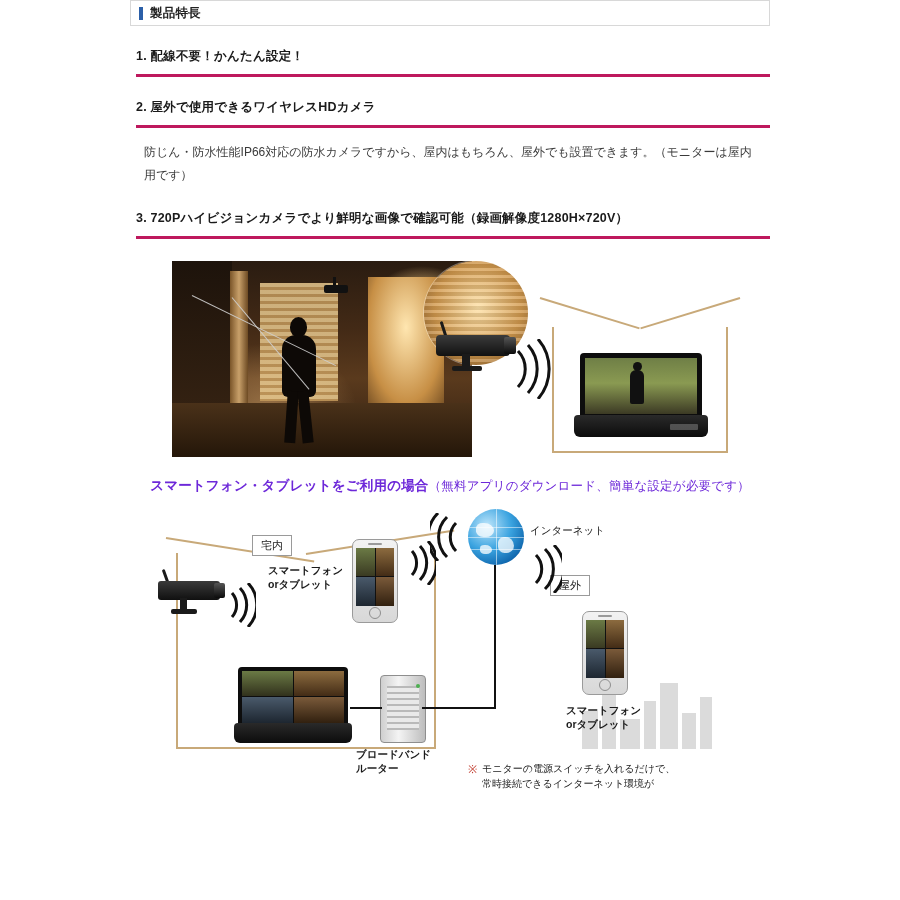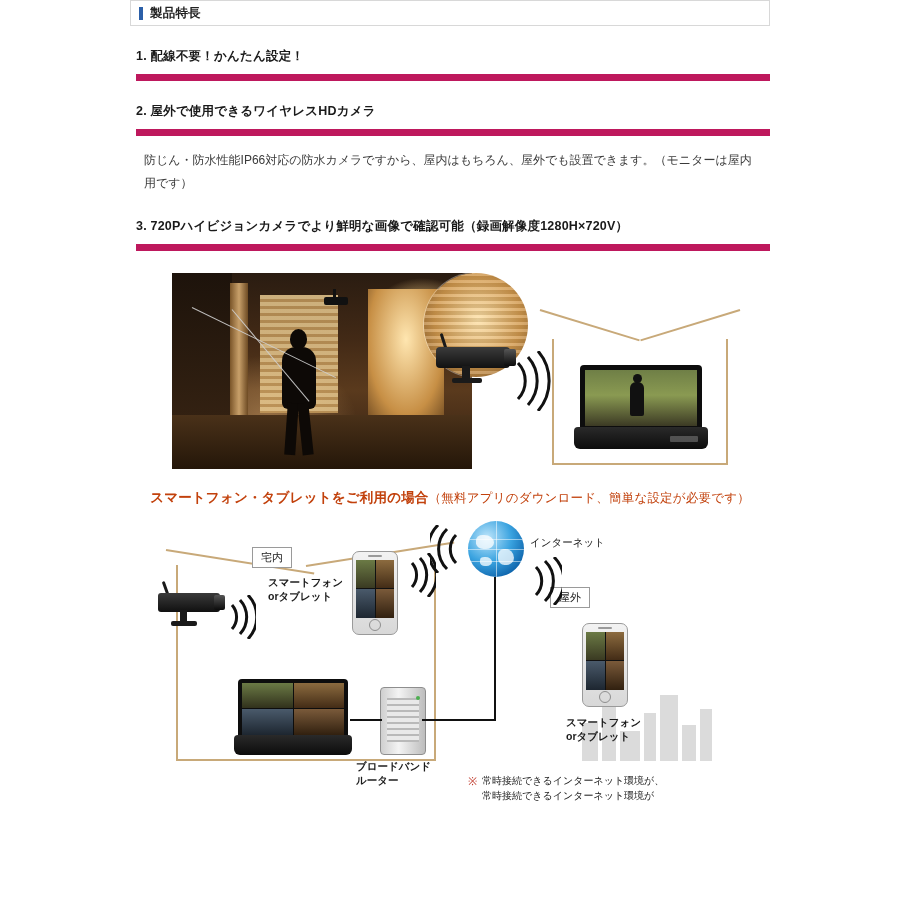--- a/index.html
+++ b/index.html
@@ -53,21 +53,21 @@
   }
 
   .feature-block {
     margin-top: 22px;
   }
   .feature-title {
     font-size: 12.5px;
     font-weight: bold;
     color: #1a1a1a;
     padding-bottom: 9px;
-    border-bottom: 7px solid #be185d;
+    border-bottom: 3px solid #be185d;
     margin: 0 0 0 6px;
     letter-spacing: 0.2px;
   }
   .feature-body {
     font-size: 12px;
     line-height: 1.95;
     color: #3a3a3a;
     margin: 13px 0 0 14px;
     padding-right: 8px;
   }
@@ -263,21 +263,21 @@
     background: #6a6a6a; border-radius: 1px; opacity: 0.7;
   }
 
   
   .caption {
     margin-top: 14px;
     text-align: center;
     font-family: "Liberation Serif", serif;
     font-size: 13.5px;
     font-weight: bold;
-    color: #c2410c;
+    color: #6d28d9;
     letter-spacing: 0.2px;
   }
   .caption .sub {
     font-weight: normal;
     font-size: 12.5px;
   }
 
   
   .net {
     position: relative;
@@ -617,21 +617,21 @@
             </div>
           <div class="home"></div>
         </div>
         <div class="tag" style="left:436px; top:196px; width:80px;">
           <div>スマートフォン</div>
           <div>orタブレット</div>
         </div>
 
         <div class="note">
           <span class="ast">※</span>
-          <div>常時接続できるインターネット環境が、</div>
+          <div>モニターの電源スイッチを入れるだけで、</div>
           <div>常時接続できるインターネット環境が</div>
 
         </div>
 
       </div>
     </div>
 
   </div>
 </div>
 

